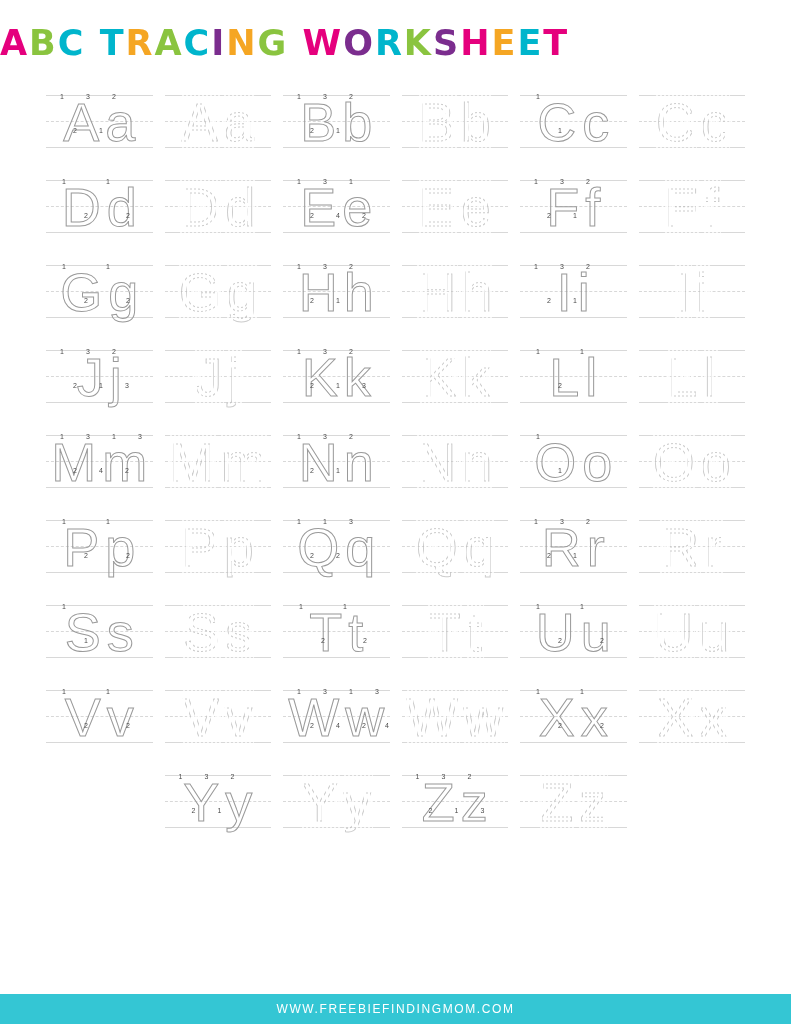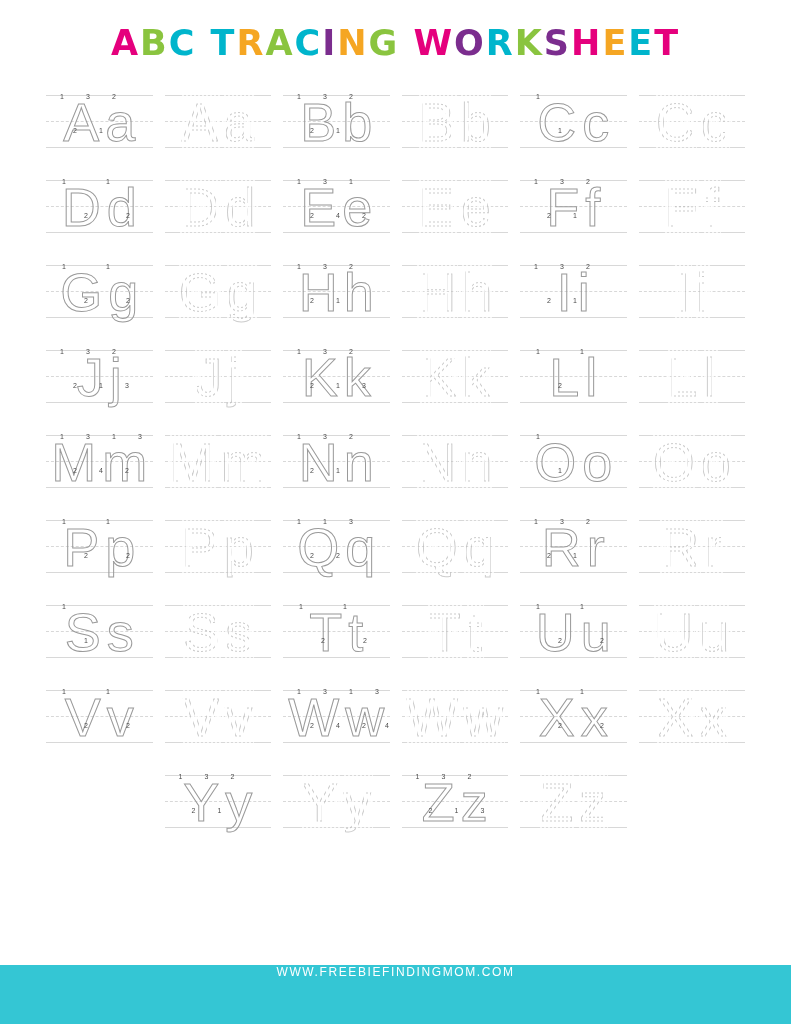--- a/index.html
+++ b/index.html
@@ -17,21 +17,21 @@
   .page {
     width: 791px;
     height: 1024px;
     position: relative;
     background: #ffffff;
     box-sizing: border-box;
   }
 
   
   .title {
-    text-align: center;
+    text-align: left;
     padding-top: 26px;
     font-family: "DejaVu Sans", sans-serif;
     font-weight: bold;
     font-size: 35px;
     letter-spacing: 2px;
     line-height: 1;
     white-space: nowrap;
   }
   .title span {
     display: inline-block;
@@ -116,23 +116,24 @@
     color: #4a4a4a;
     font-family: "Liberation Sans", sans-serif;
   }
 
   
   .footer {
     position: absolute;
     left: 0;
     right: 0;
     bottom: 0;
-    height: 59px;
+    height: 30px;
     background: #34c6d4;
     display: flex;
+    align-items: center;
     justify-content: center;
   }
   .footer-text {
     color: #ffffff;
     font-size: 12px;
     letter-spacing: 1.6px;
     font-family: "Liberation Sans", sans-serif;
   }
 </style>
 </head>

